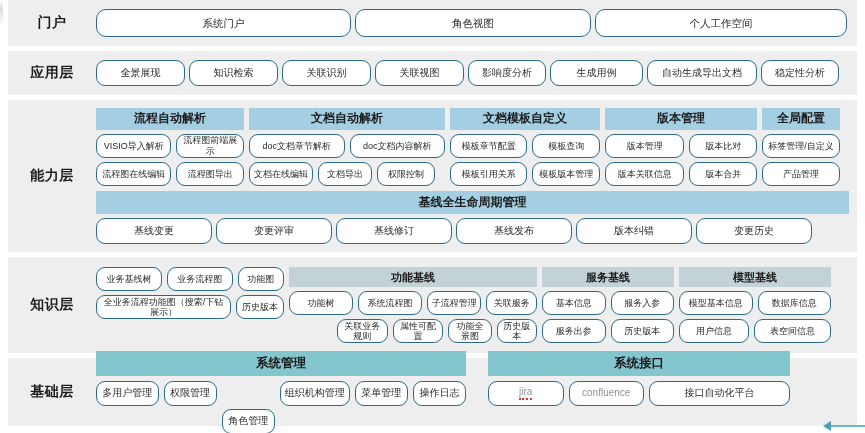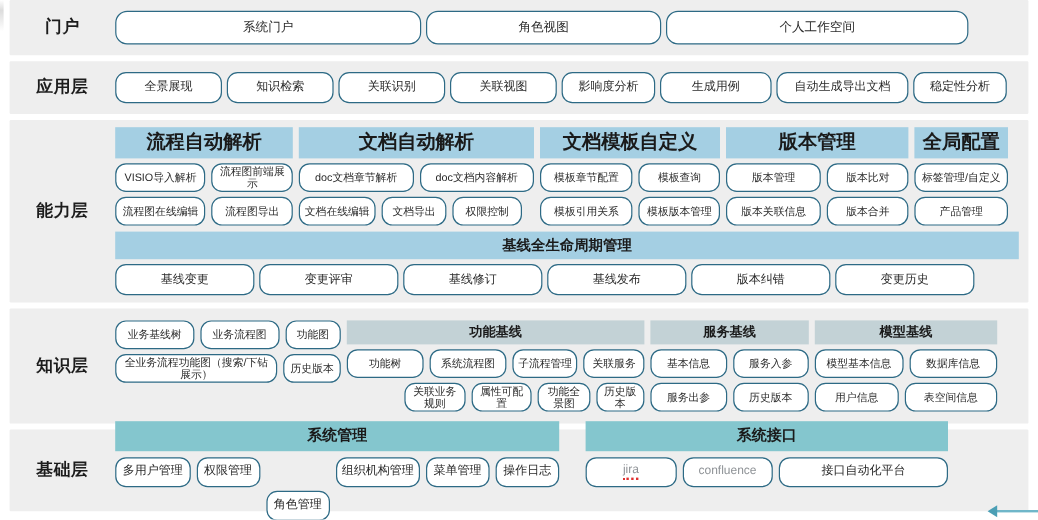--- a/index.html
+++ b/index.html
@@ -56,21 +56,21 @@
 
   
   #app-body .pill { height: 26px; font-size: 10px; }
 
   
   .groups { display: flex; gap: 5px; align-items: flex-start; }
   .group { display: flex; flex-direction: column; }
   .group-head {
     background: #a4cfe3;
     text-align: center;
-    font-size: 16px;
+    font-size: 12px;
     font-weight: bold;
     color: #1a1a1a;
     padding: 3px 2px;
     margin-bottom: 4px;
     line-height: 1.3;
   }
   .group-head.kl { background: #c3d2d6; font-size: 11px; }
   .grid2 { display: flex; flex-direction: column; gap: 4px; }
   .cells { display: flex; gap: 5px; }
   .cells .pill { height: 24px; }
@@ -129,21 +129,21 @@
 <body>
 
 <div id="page">
   <div class="edge-left"></div>
 
   <div class="band" style="height:46px;">
     <div class="row-label">门户</div>
     <div class="band-body" id="portal-body">
       <div class="rowflex" id="portal-items">
           <div class="pill" style="width: 255px;">系统门户</div>
-          <div class="pill" style="width: 196px;">角色视图</div>
+          <div class="pill" style="width: 236px;">角色视图</div>
           <div class="pill" style="width: 252px;">个人工作空间</div>
         </div>
     </div>
   </div>
 
   <div class="band" style="height:44px;">
     <div class="row-label">应用层</div>
     <div class="band-body" id="app-body">
       <div class="rowflex" id="app-items">
           <div class="pill" style="width: 89px;">全景展现</div>

